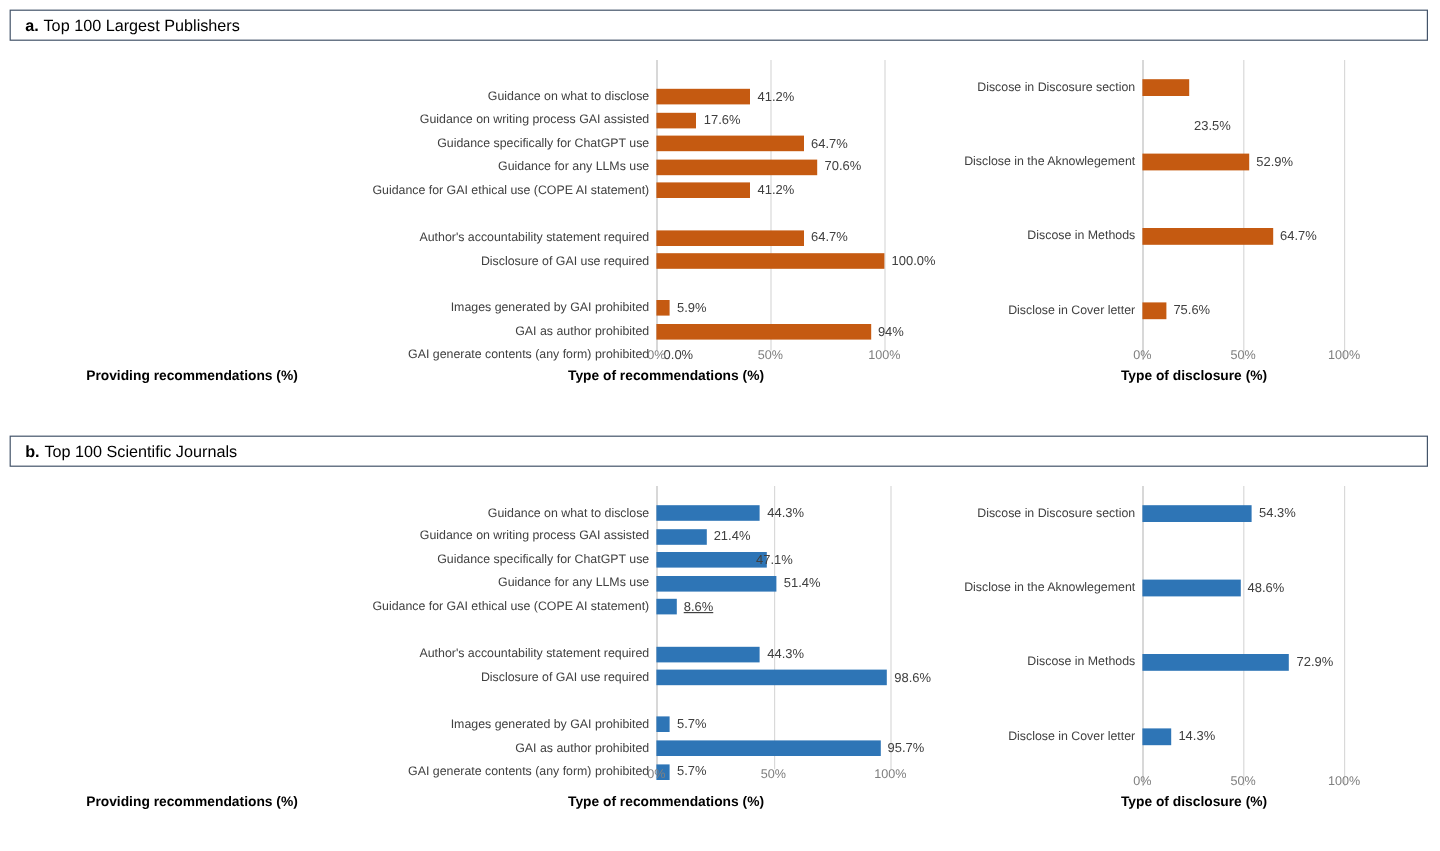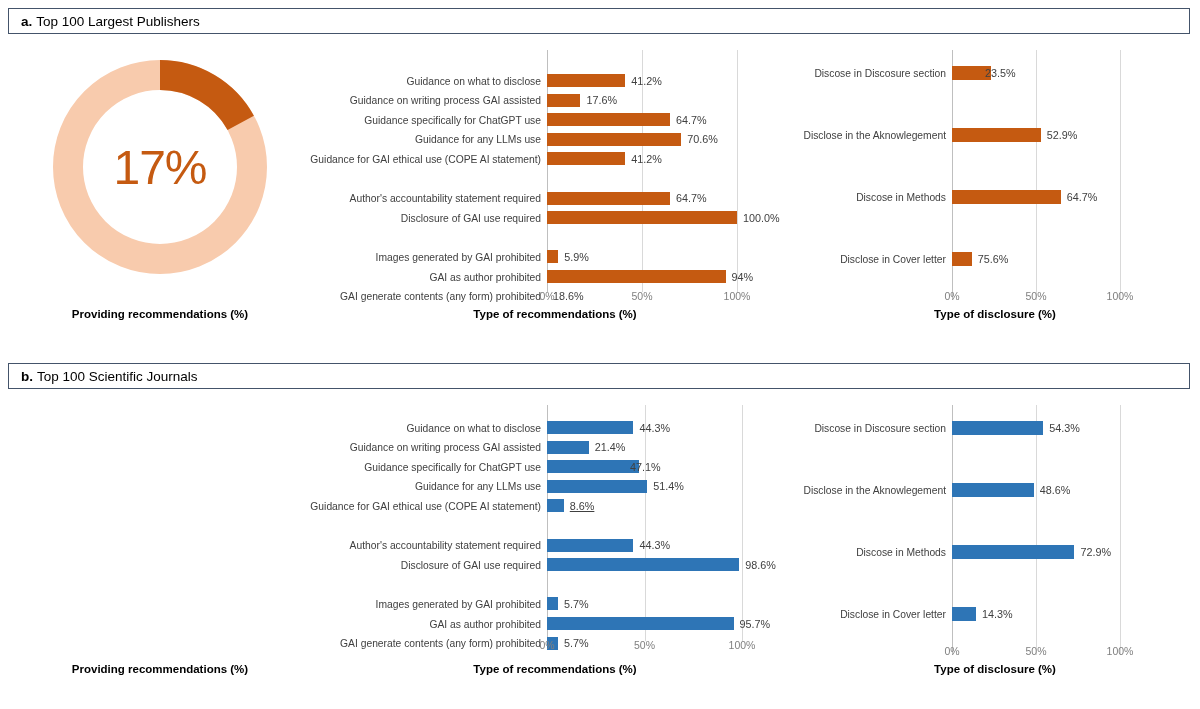--- a/index.html
+++ b/index.html
@@ -78,27 +78,20 @@
 
   <section class="panel a">
     <div class="panel-header">
       <span class="panel-letter">a.</span>
       <span class="panel-title">Top 100 Largest Publishers</span>
     </div>
 
     <div class="panel-body">
 
       <div class="donut-col">
-        <div class="donut-wrap">
-          <svg class="donut-svg" width="226" height="226" viewBox="0 0 226 226">
-            <circle cx="113" cy="113" r="92" fill="none" stroke="#F8CBAD" stroke-width="30"></circle>
-            <circle id="donutArcA" cx="113" cy="113" r="92" fill="none" stroke="#C55A11" stroke-width="30" stroke-dasharray="98.3 479.8" transform="rotate(-90 113 113)"></circle>
-          </svg>
-          <div class="donut-center" style="color:#C55A11">17%</div>
-        </div>
         <div class="axis-caption">Providing recommendations (%)</div>
       </div>
 
       <div class="chart-block rec" id="recA">
         <div class="plot">
             <div class="gridline zero" style="left: 227px; height: 242px;"></div>
             <div class="gridline" style="left: 322px; height: 242px;"></div>
             <div class="gridline" style="left: 417px; height: 242px;"></div>
             <div class="row" style="top: 34px; width: 470px; height: 13px;">
               <div class="ylab" style="right: 249px;">Guidance on what to disclose</div>
@@ -142,40 +135,40 @@
               <div class="bar" style="left: 227px; width: 11.21px; background: rgb(197, 90, 17);"></div>
               <div class="vlab" style="left: 244.21px;">5.9%</div>
             </div>
             <div class="row" style="top: 230px; width: 470px; height: 13px;">
               <div class="ylab" style="right: 249px;">GAI as author prohibited</div>
               <div class="bar" style="left: 227px; width: 178.6px; background: rgb(197, 90, 17);"></div>
               <div class="vlab" style="left: 411.6px;">94%</div>
             </div>
             <div class="row" style="top: 249.6px; width: 470px; height: 13px;">
               <div class="ylab" style="right: 249px;">GAI generate contents (any form) prohibited</div>
-              <div class="vlab" style="left: 233px;">18.6%</div>
+              <div class="vlab" style="left: 233px;">0.0%</div>
             </div>
             <div class="xaxis" style="top: 250px; width: 470px;">
               <div class="xtick" style="left: 227px;">0%</div>
               <div class="xtick" style="left: 322px;">50%</div>
               <div class="xtick" style="left: 417px;">100%</div>
             </div>
           </div>
         <div class="axis-caption">Type of recommendations (%)</div>
       </div>
 
       <div class="chart-block disc" id="discA">
         <div class="plot">
             <div class="gridline zero" style="left: 162px; height: 250px;"></div>
             <div class="gridline" style="left: 246px; height: 250px;"></div>
             <div class="gridline" style="left: 330px; height: 250px;"></div>
             <div class="row" style="top: 26px; width: 410px; height: 14px;">
               <div class="ylab" style="right: 254px;">Discose in Discosure section</div>
               <div class="bar" style="left: 162px; width: 39.48px; background: rgb(197, 90, 17);"></div>
-              <div class="vlab" style="left: 195px;">23.5%</div>
+              <div class="vlab" style="left: 205px; margin-top: 32px;">23.5%</div>
             </div>
             <div class="row" style="top: 88px; width: 410px; height: 14px;">
               <div class="ylab" style="right: 254px;">Disclose in the Aknowlegement</div>
               <div class="bar" style="left: 162px; width: 88.872px; background: rgb(197, 90, 17);"></div>
               <div class="vlab" style="left: 256.872px;">52.9%</div>
             </div>
             <div class="row" style="top: 150px; width: 410px; height: 14px;">
               <div class="ylab" style="right: 254px;">Discose in Methods</div>
               <div class="bar" style="left: 162px; width: 108.696px; background: rgb(197, 90, 17);"></div>
               <div class="vlab" style="left: 276.696px;">64.7%</div>

